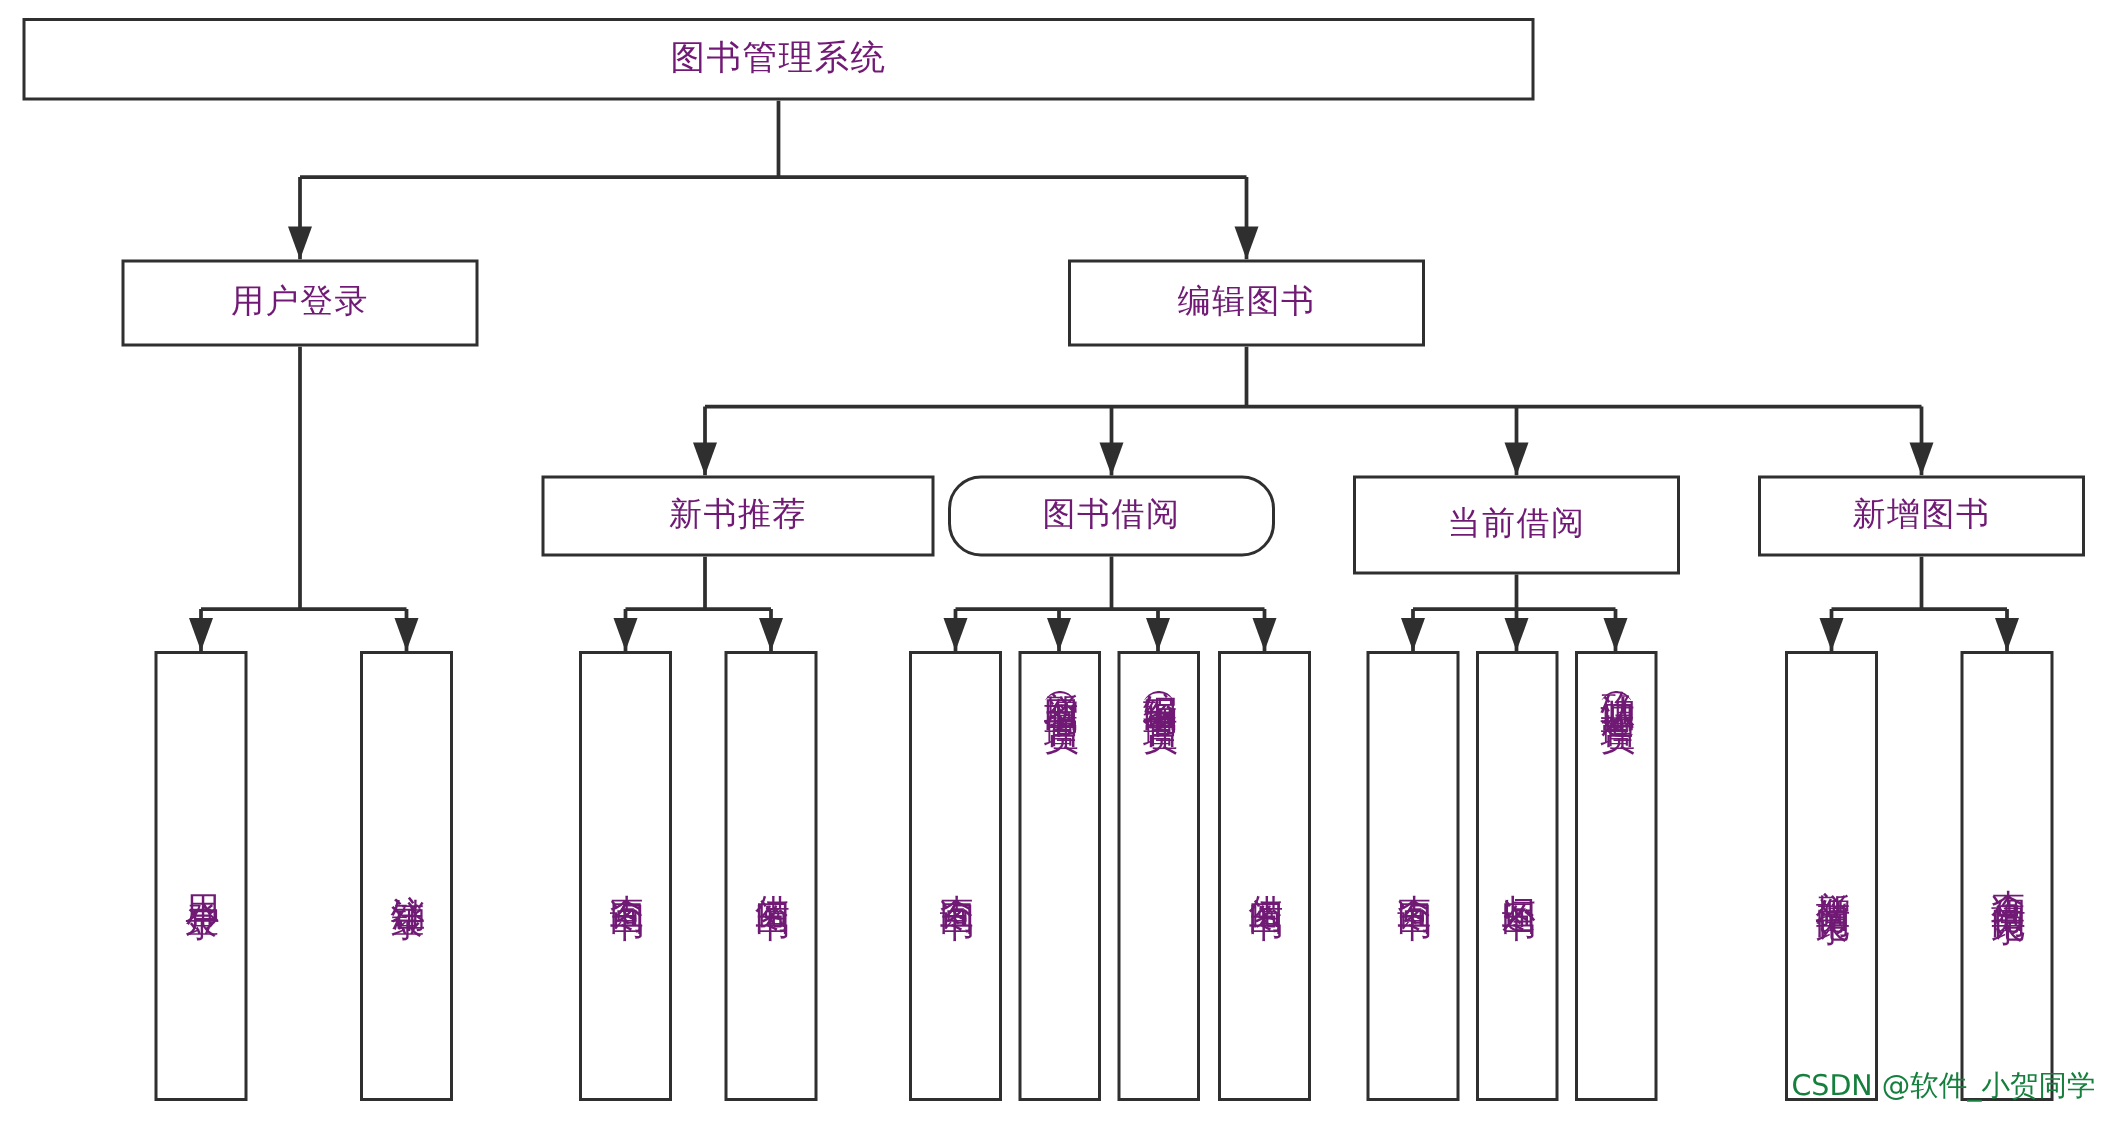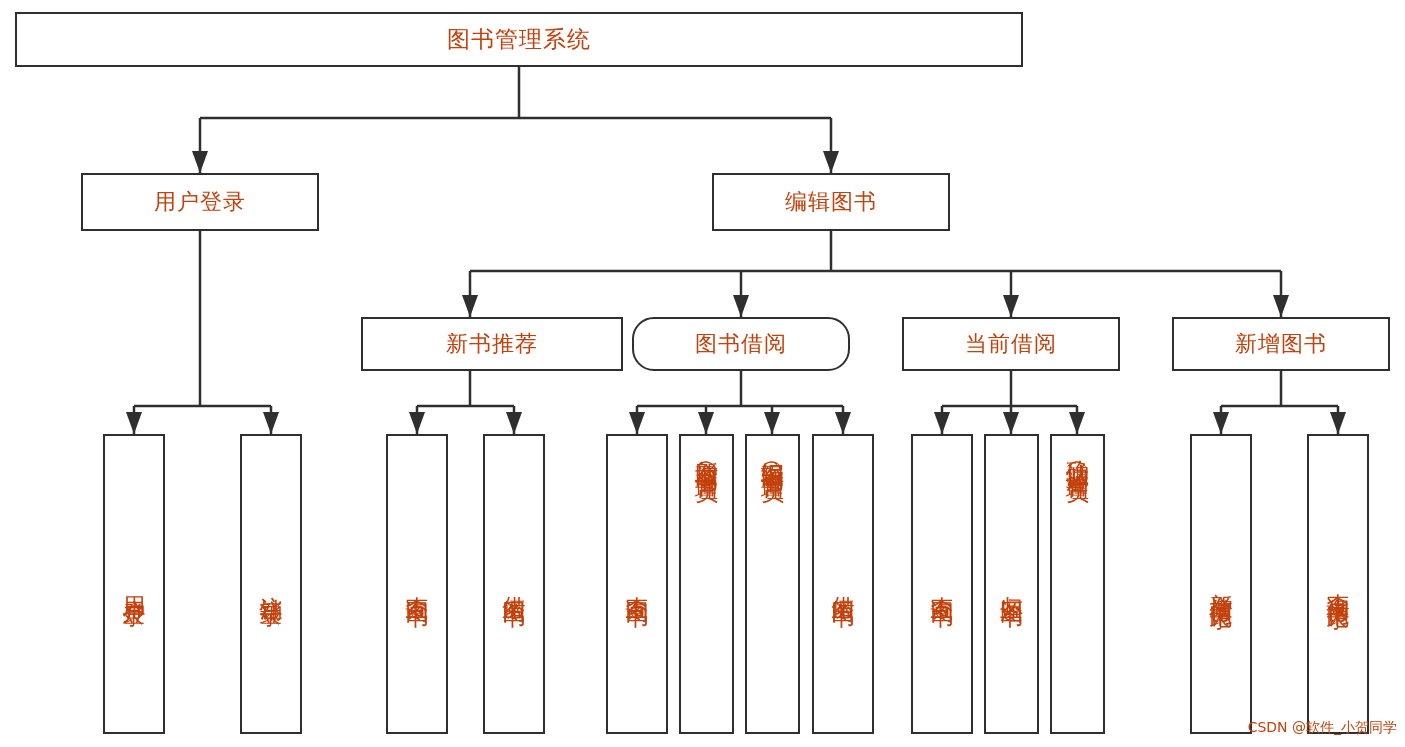--- a/index.html
+++ b/index.html
@@ -29,21 +29,21 @@
     position: absolute;
     box-sizing: border-box;
     background: #ffffff;
     border: 2px solid #2f2f2f;
     display: flex;
     align-items: center;
     justify-content: center;
     z-index: 2;
   }
   .node-label {
-    color: #c2410c;
+    color: #701a75;
     text-align: center;
     line-height: 1.12;
     white-space: nowrap;
   }
   
   .h-node .node-label {
     font-size: 22px;
     letter-spacing: 1px;
   }
   .root .node-label {
@@ -64,22 +64,22 @@
     writing-mode: vertical-rl;
     text-orientation: upright;
     font-size: 23px;
     letter-spacing: 3px;
     line-height: 1;
   }
   #watermark {
     position: absolute;
     right: 8px;
     bottom: 10px;
-    font-size: 14px;
-    color: #c2410c;
+    font-size: 19px;
+    color: #15803d;
     z-index: 5;
     white-space: nowrap;
   }
 </style>
 </head>
 <body>
 
 <div id="canvas">
 
   <svg id="edges" viewBox="0 0 1405 747" xmlns="http://www.w3.org/2000/svg">
@@ -146,21 +146,21 @@
       </div>
       <div class="node h-node" style="left: 712px; top: 173px; width: 238px; height: 58px;">
         <span class="node-label">编辑图书</span>
       </div>
       <div class="node h-node" style="left: 361px; top: 317px; width: 262px; height: 54px;">
         <span class="node-label">新书推荐</span>
       </div>
       <div class="node h-node" style="left: 632px; top: 317px; width: 218px; height: 54px; border-radius: 22px;">
         <span class="node-label">图书借阅</span>
       </div>
-      <div class="node h-node" style="left: 902px; top: 317px; width: 218px; height: 54px;">
+      <div class="node h-node" style="left: 902px; top: 317px; width: 218px; height: 66px;">
         <span class="node-label">当前借阅</span>
       </div>
       <div class="node h-node" style="left: 1172px; top: 317px; width: 218px; height: 54px;">
         <span class="node-label">新增图书</span>
       </div>
       <div class="node v-node center-text" style="left: 103px; top: 434px; width: 62px; height: 300px;">
         <span class="node-label">用户登录</span>
       </div>
       <div class="node v-node center-text" style="left: 240px; top: 434px; width: 62px; height: 300px;">
         <span class="node-label">注销登录</span>

